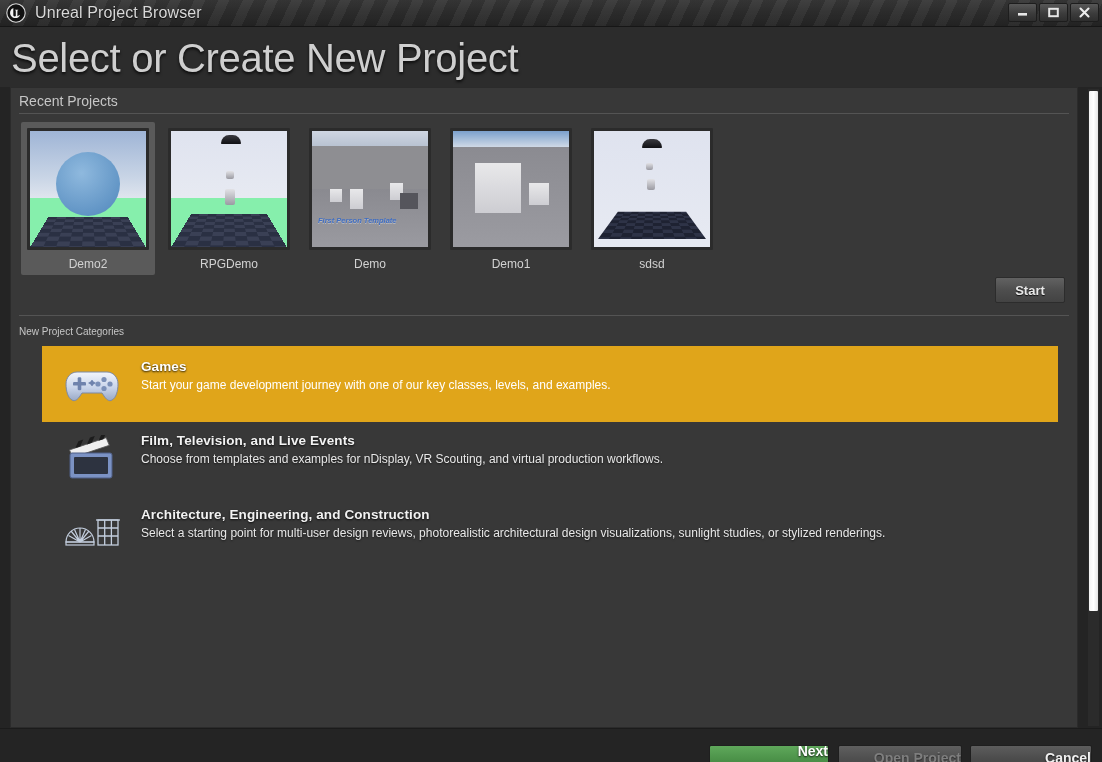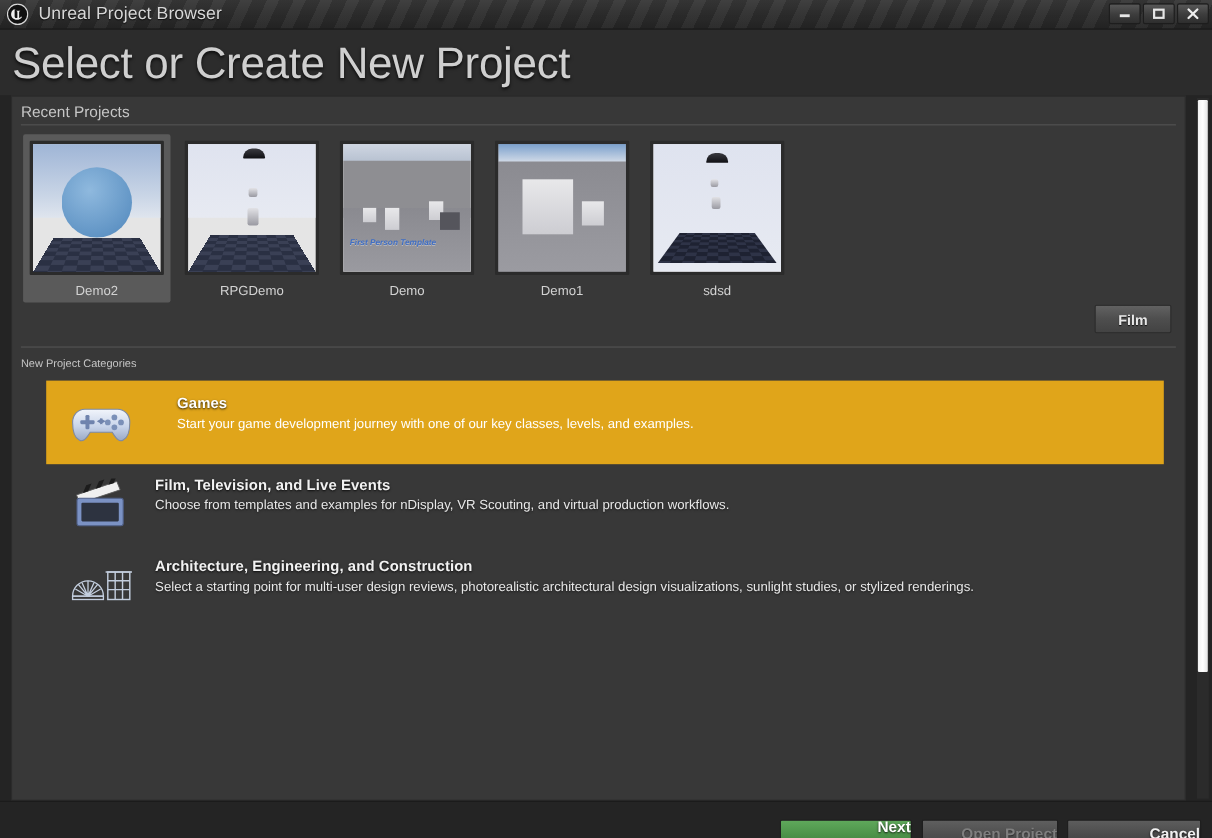--- a/index.html
+++ b/index.html
@@ -97,21 +97,21 @@
   }
   .proj-item.selected { background: #5a5a5a; }
   .proj-thumb-frame {
     width: 122px; height: 122px;
     background: #2b2b2b;
     padding: 3px;
     border-radius: 1px;
   }
   .proj-thumb {
     width: 116px; height: 116px; position: relative; overflow: hidden;
-    background: #e5e5e5;
+    background: #86efac;
   }
   .proj-name {
     color: #d2d2d2; font-size: 12px; margin-top: 7px;
     white-space: nowrap; overflow: hidden; text-overflow: ellipsis;
     max-width: 120px; text-align: center;
   }
 
   
   .sky { position:absolute; left:0; top:0; width:100%; height:58%;
          background: linear-gradient(#9fb5d6, #c9d5e6 70%, #dfe5ee); }
@@ -207,21 +207,20 @@
   .cat-row {
     position: relative;
     margin: 0 20px 0 32px;
     height: 74px;
     display: flex; align-items: flex-start;
     padding: 10px 0 0 0;
   }
   .cat-row.highlight {
     background: #e0a51a;
     box-shadow: 0 0 0 1px #e0a51a;
-    gap: 20px;
   }
   .cat-icon {
     width: 62px; height: 52px; flex: 0 0 62px;
     margin: 2px 18px 0 18px;
     display: flex; align-items: center; justify-content: center;
   }
   .cat-icon svg { display: block; }
   .cat-text { padding-top: 2px; }
   .cat-title {
     font-size: 13.5px; font-weight: bold; color: #f2f2f2;
@@ -387,21 +386,21 @@
               <div class="mannequin" style="left:53px; top:48px; width:8px; height:11px;"></div>
             </div>
           </div>
           <div class="proj-name">sdsd</div>
         </div>
 
 
       </div>
 
       <div id="more-row">
-        <div id="more-button">Film</div>
+        <div id="more-button">Start</div>
       </div>
       <div id="recent-bottom-rule"></div>
     </div>
 
     <div class="section">
       <div id="categories-label">New Project Categories</div>
 
       <div class="cat-row highlight">
         <div class="cat-icon">
           <svg width="58" height="44" viewBox="0 0 58 44">

